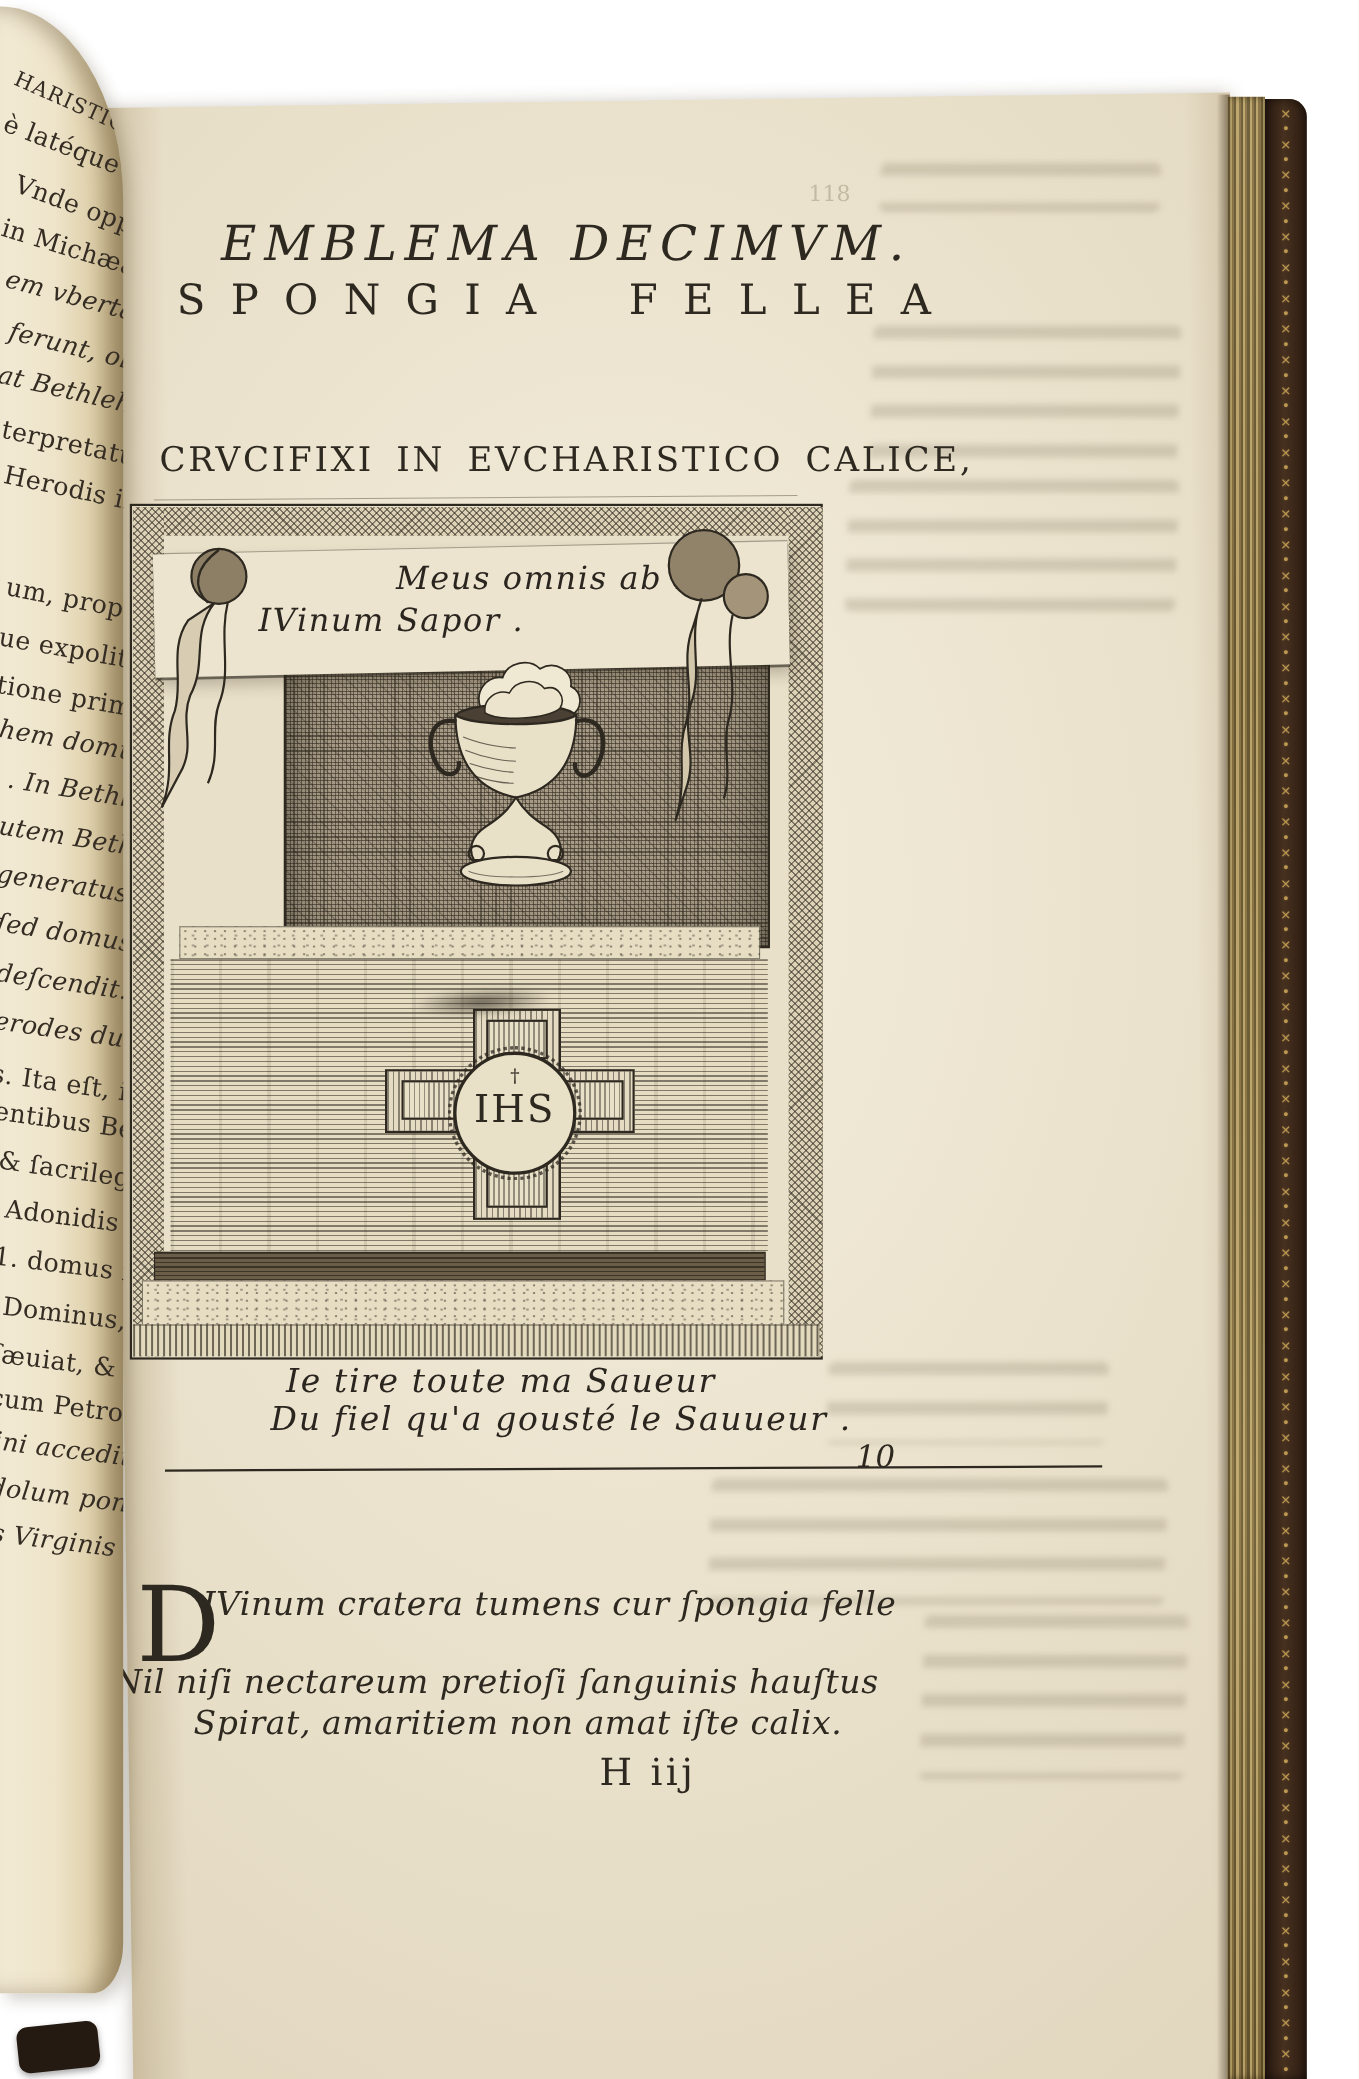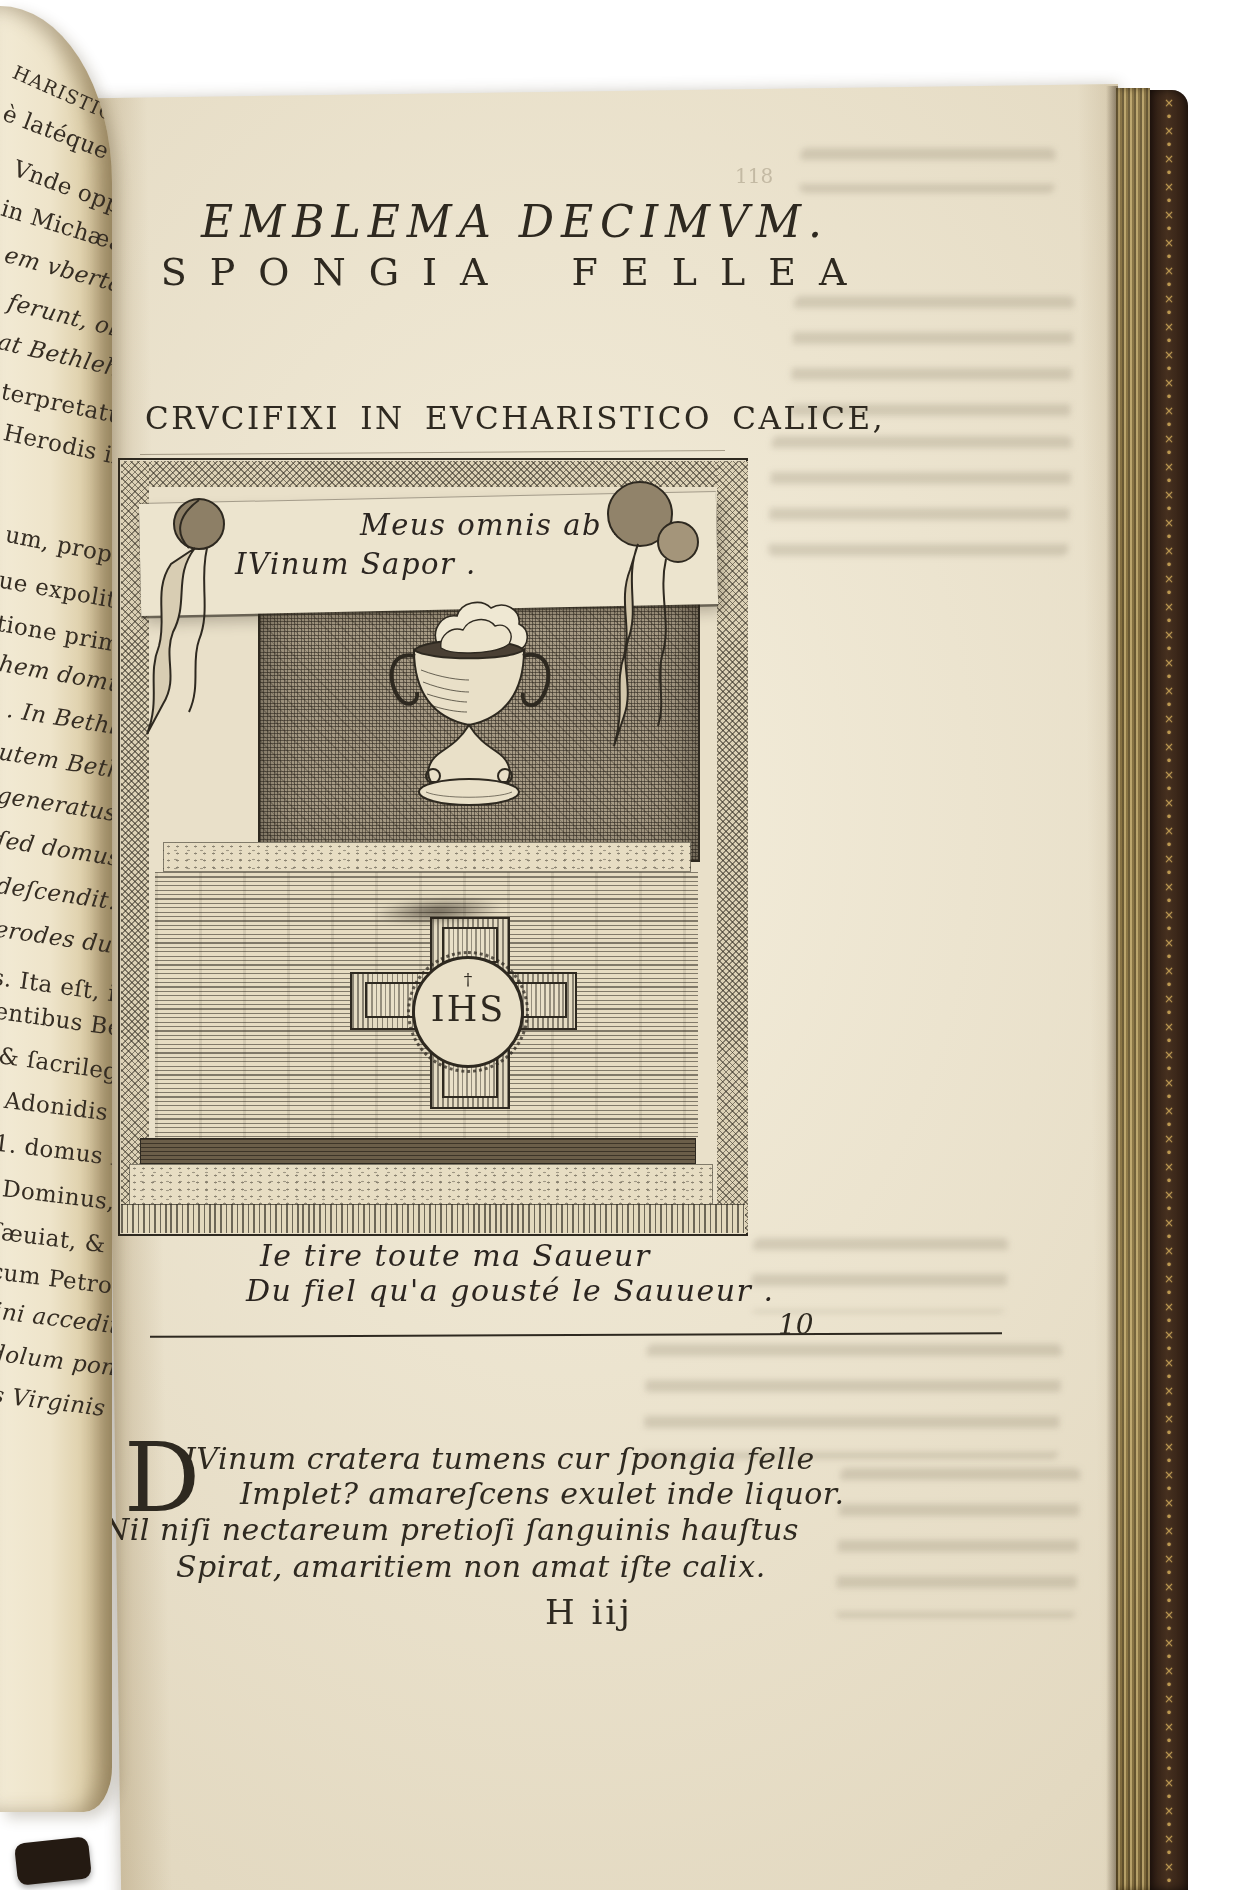--- a/index.html
+++ b/index.html
@@ -355,21 +355,20 @@
     <div class="band-bottom"></div>
 
     <span class="caption cap1">Ie tire toute ma Saueur</span>
     <span class="caption cap2">Du fiel qu'a gousté le Sauueur .</span>
     <span class="plate-num">10</span>
     <div class="bottom-rule"></div>
   </div>
 
   <span class="dropcap">D</span>
   <span class="verse v1">IVinum cratera tumens cur ſpongia felle</span>
-  <span class="verse v2">Implet? amareſcens exulet inde liquor.</span>
   <span class="verse v4">Spirat, amaritiem non amat iſte calix.</span>
   <span class="verse v3">Nil niſi nectareum pretioſi ſanguinis hauſtus</span>
   <span class="sig">H iij</span>
 
   <div class="curl">
     <div class="curl-clip">
       <span class="fragment caps" style="top:82px;left:8px;transform:rotate(24deg);">HARISTICVS</span>
       <span class="fragment" style="top:126px;left:-2px;transform:rotate(21deg);">è latéque diffuſ</span>
       <span class="fragment" style="top:172px;left:10px;transform:rotate(20deg);">Vnde oppor</span>
       <span class="fragment" style="top:215px;left:-2px;transform:rotate(17deg);">in Michæam: C</span>

